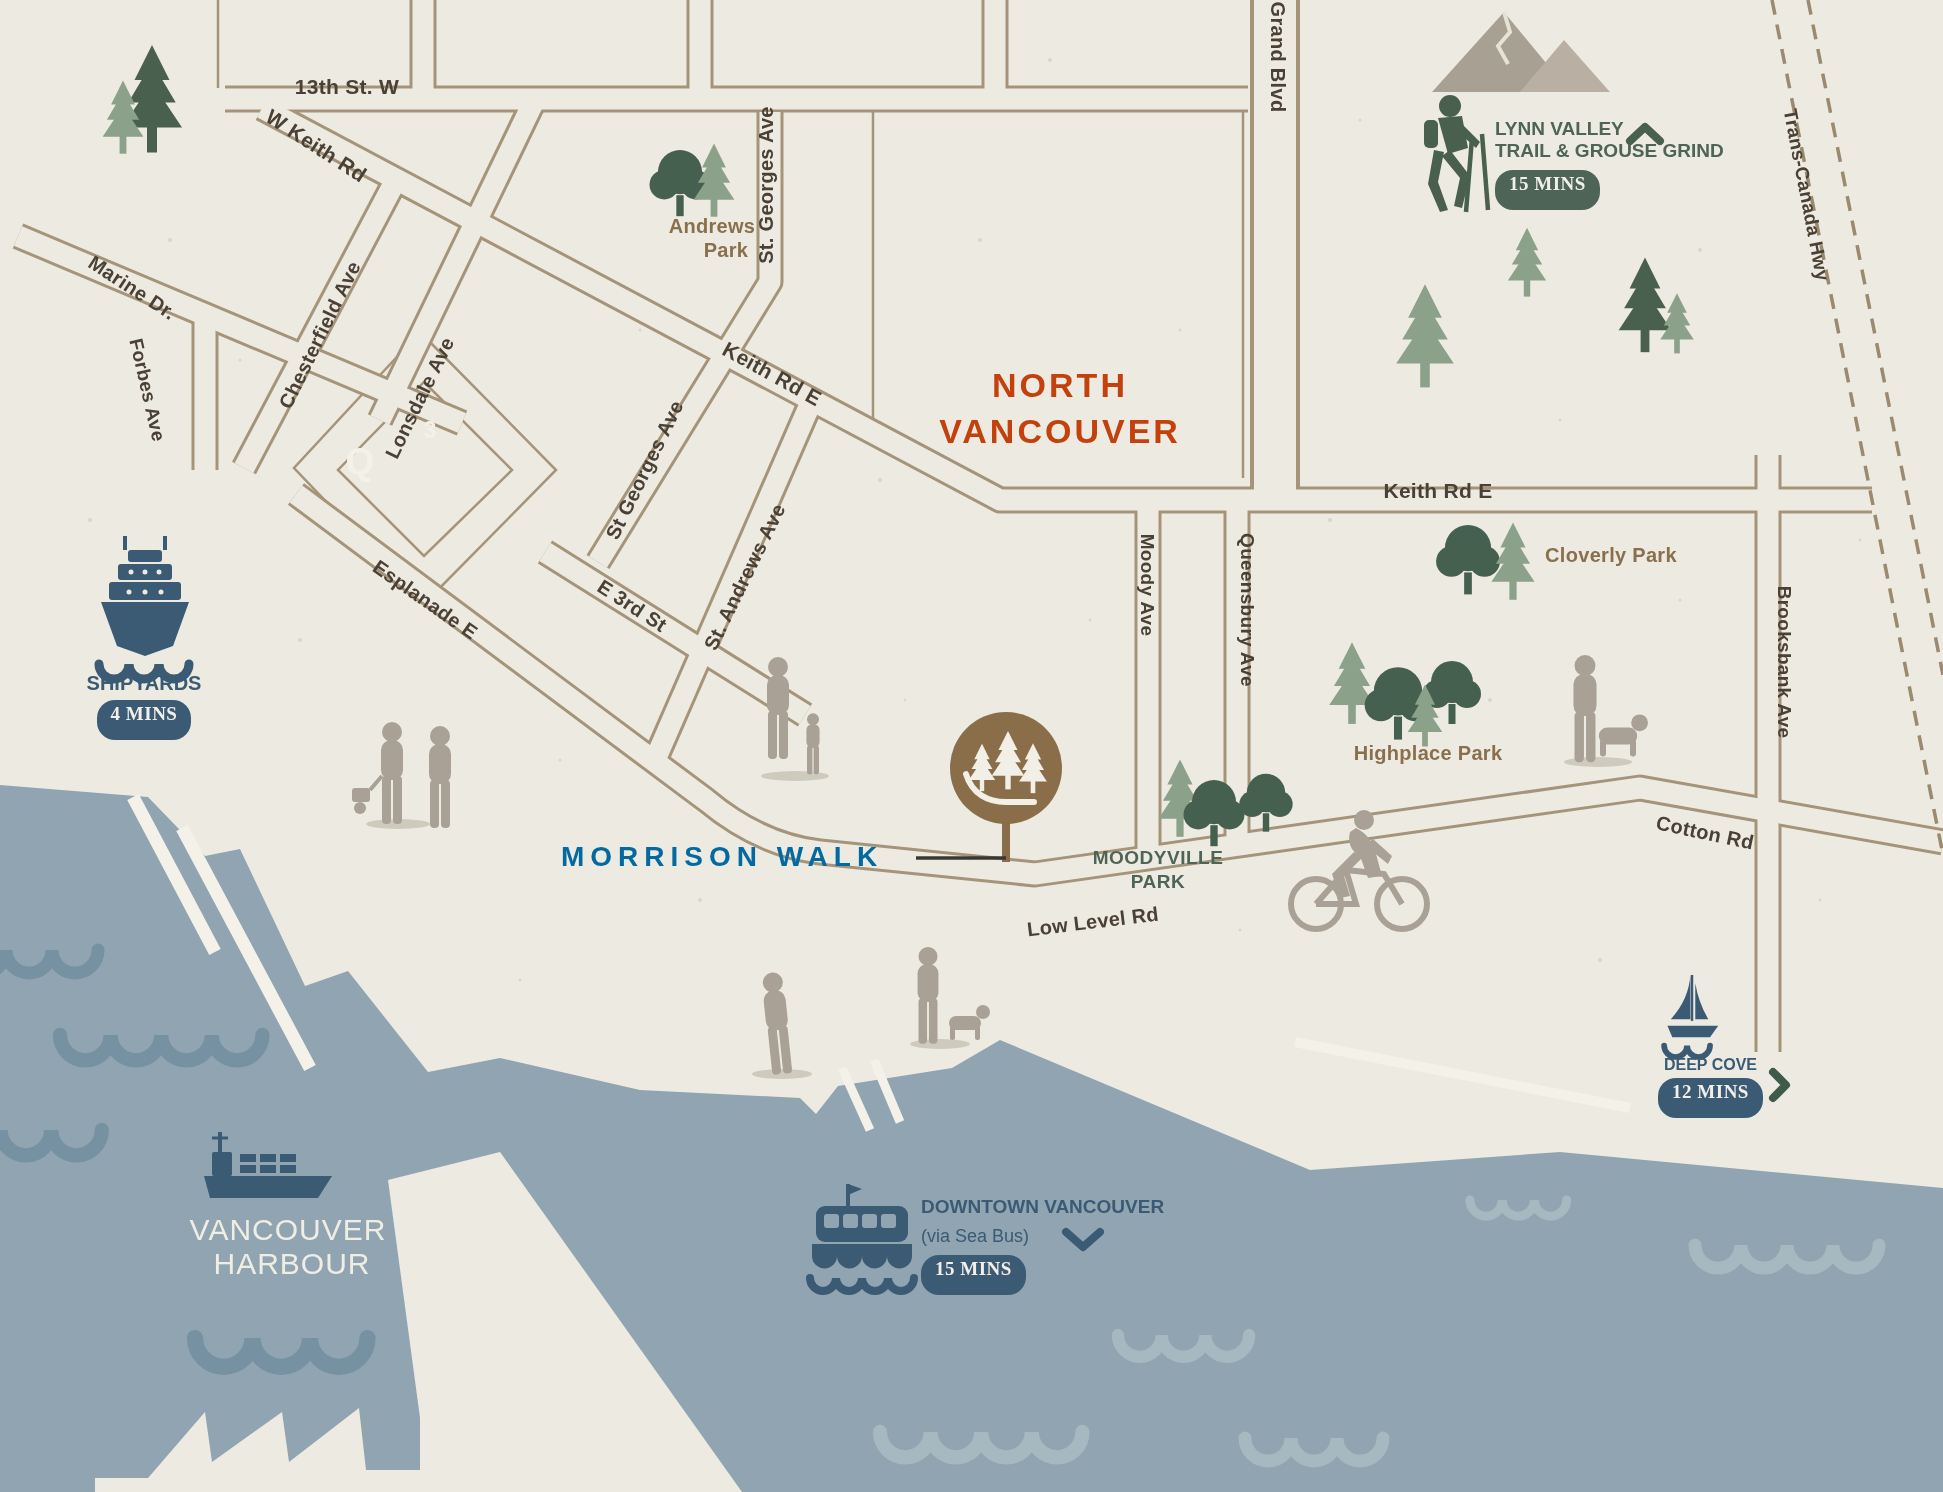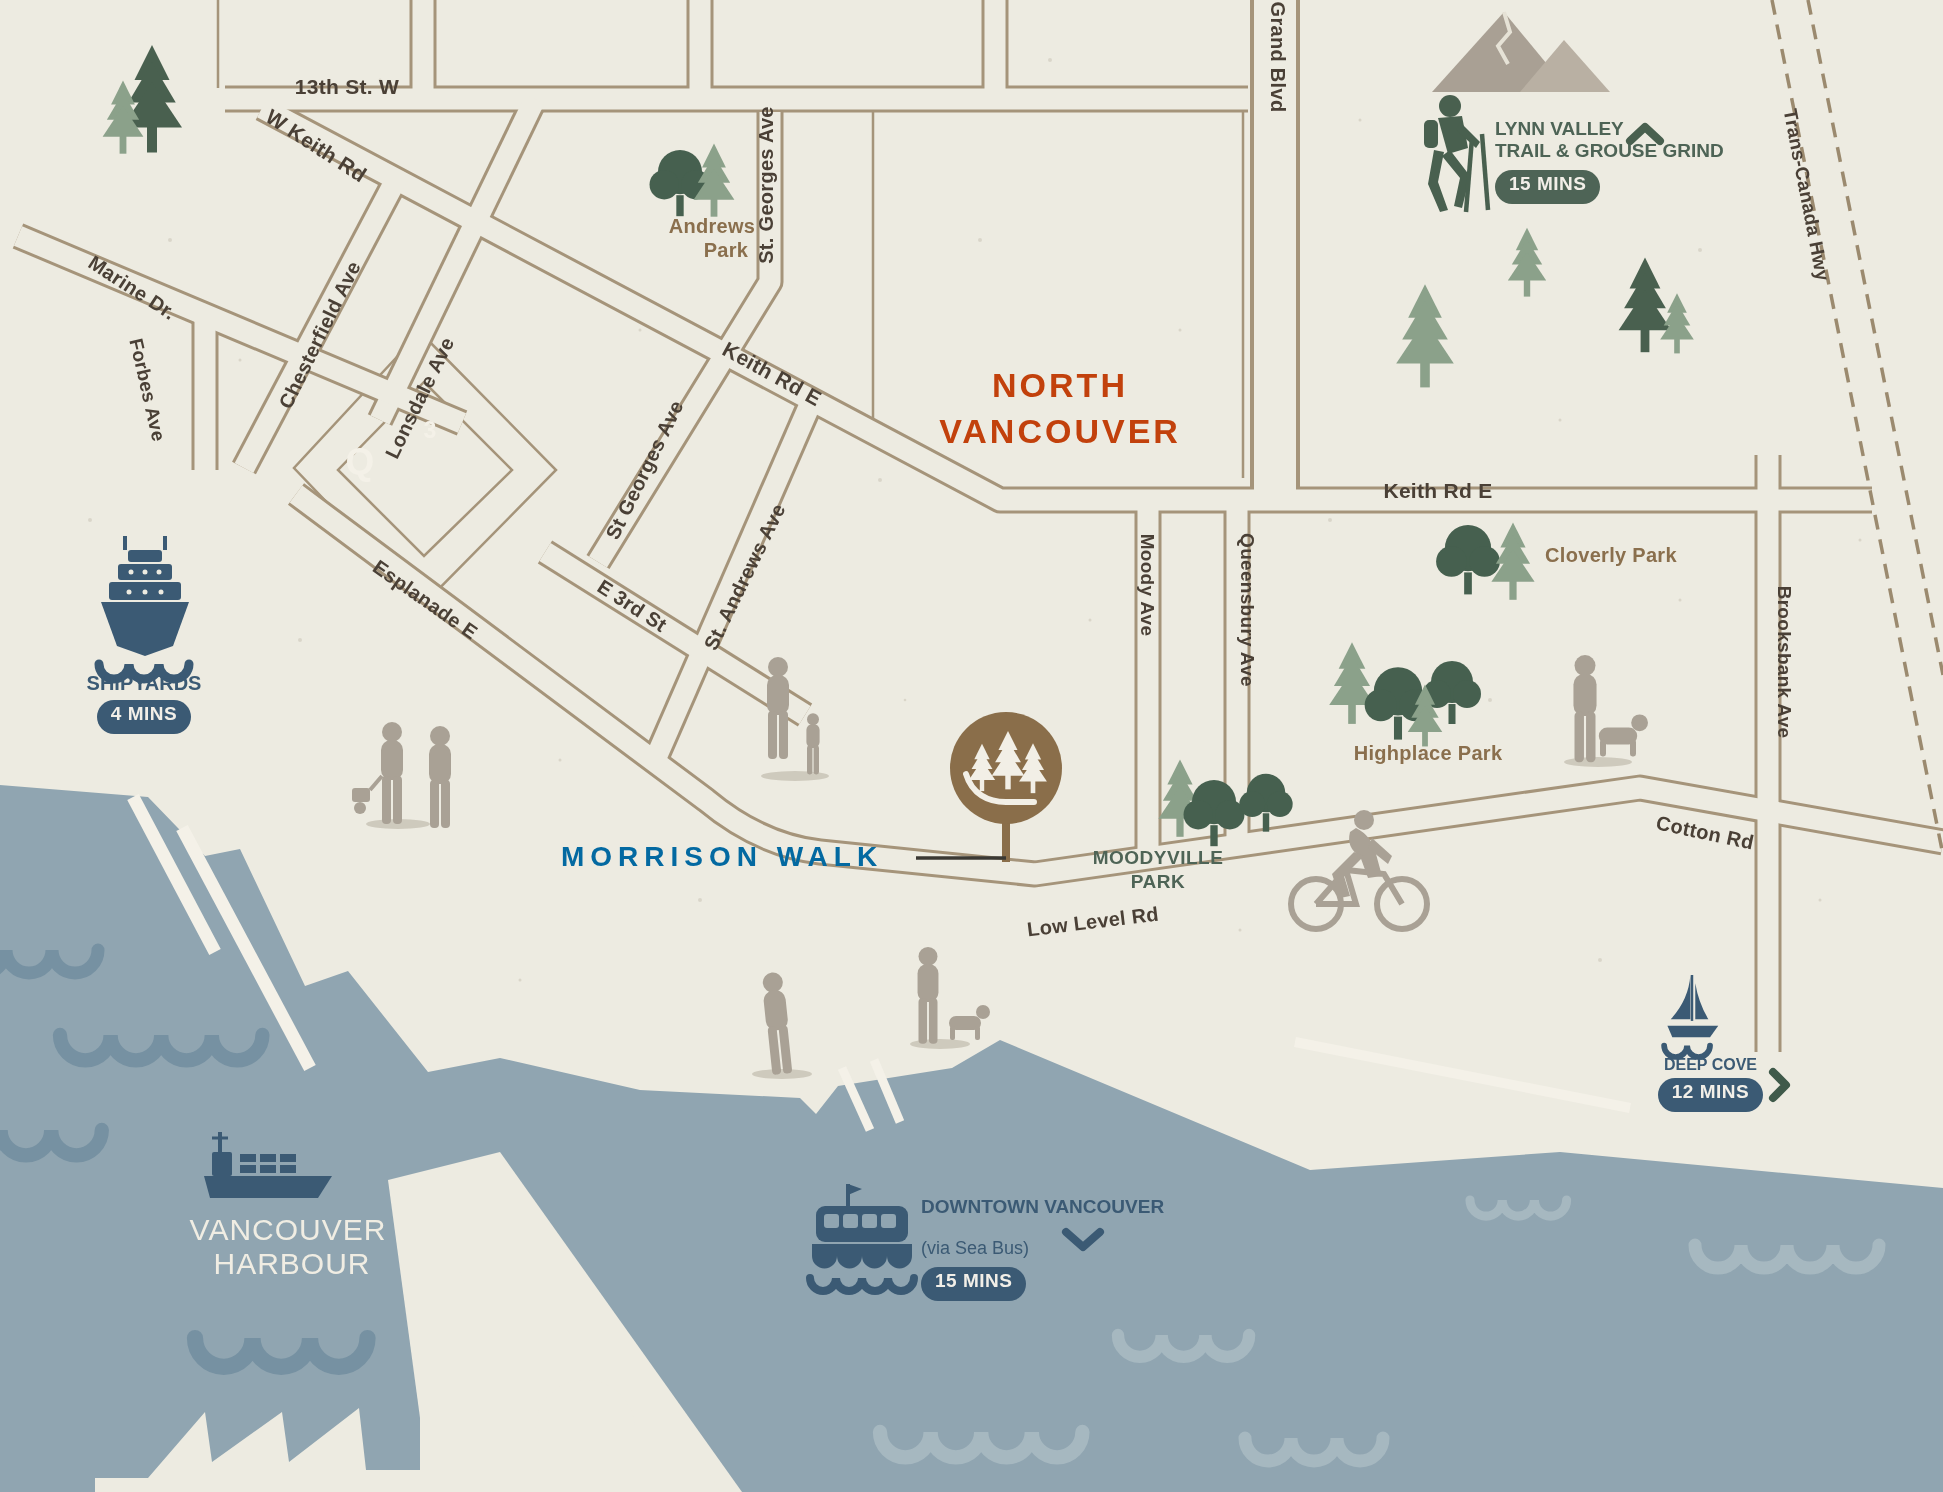--- a/index.html
+++ b/index.html
@@ -22,22 +22,22 @@
     position:absolute;white-space:nowrap;font-weight:700;
     transform:translate(-50%,-50%) rotate(var(--r,0deg));
     color:#4a4036;letter-spacing:.3px;
   }
   .c-brown{color:#8a6f4d;} .c-green{color:#4e6456;}
   .c-cream{color:#f0ede3;} .c-tan{color:#c2410c;margin-top:48px;} .c-dark{color:#0369a1;}
   .c-white{color:#f4f1e8;}
   .poi{position:absolute;}
   .poi .l1,.poi .l2{font-weight:700;white-space:nowrap;}
   .badge{
-    display:inline-block;padding:3px 14px 9px;border-radius:18px;
-    color:#f2efe8;font-weight:700;font-size:19px;letter-spacing:.5px;white-space:nowrap;
+    display:inline-block;padding:3px 14px 15px;border-radius:18px;
+    color:#f2efe8;font-weight:700;font-size:19px;letter-spacing:.5px;white-space:nowrap;font-family:Liberation Serif, serif;
   }
   .badge.brown{background:#8a6f4e;} .badge.navy{background:#3b5a74;} .badge.green{background:#4e6456;}
 </style>
 </head>
 <body>
 
 <div class="map">
 
 <svg class="base" width="1943" height="1492" viewBox="0 0 1943 1492">
   <defs>
@@ -392,17 +392,17 @@
   <span class="badge green" style="margin-top:8px;">15 MINS</span>
 </div>
 
 <div class="poi" style="left:1628px;top:1056px;width:165px;text-align:center;color:#3b5a74;">
   <div class="l1" style="font-size:16px;">DEEP COVE</div>
   <span class="badge navy" style="margin-top:4px;">12 MINS</span>
 </div>
 
 <div class="poi" style="left:921px;top:1196px;color:#3b5a74;">
   <div class="l1" style="font-size:19px;">DOWNTOWN VANCOUVER</div>
-  <div class="l2" style="font-size:18px;font-weight:400;margin-top:20px;">(via Sea Bus)</div>
+  <div class="l2" style="font-size:18px;font-weight:400;margin-top:8px;">(via Sea Bus)</div>
   <span class="badge navy" style="margin-top:8px;">15 MINS</span>
 </div>
 
 </div>
 
 </body></html>

